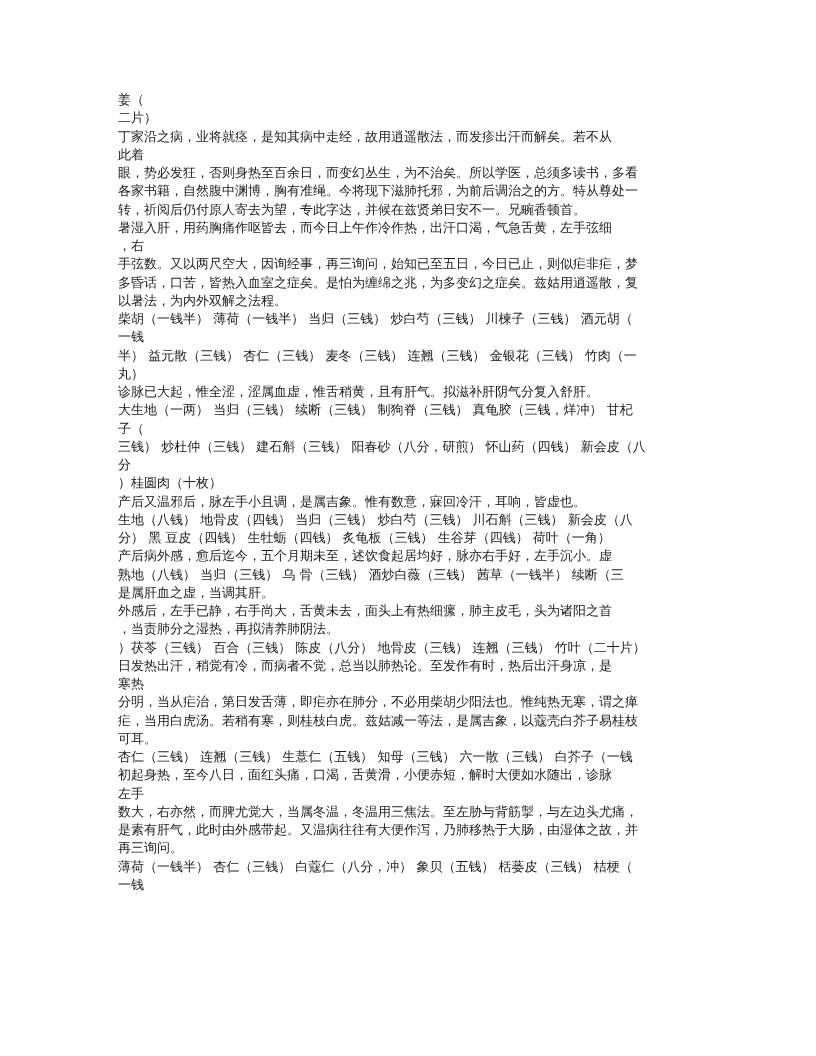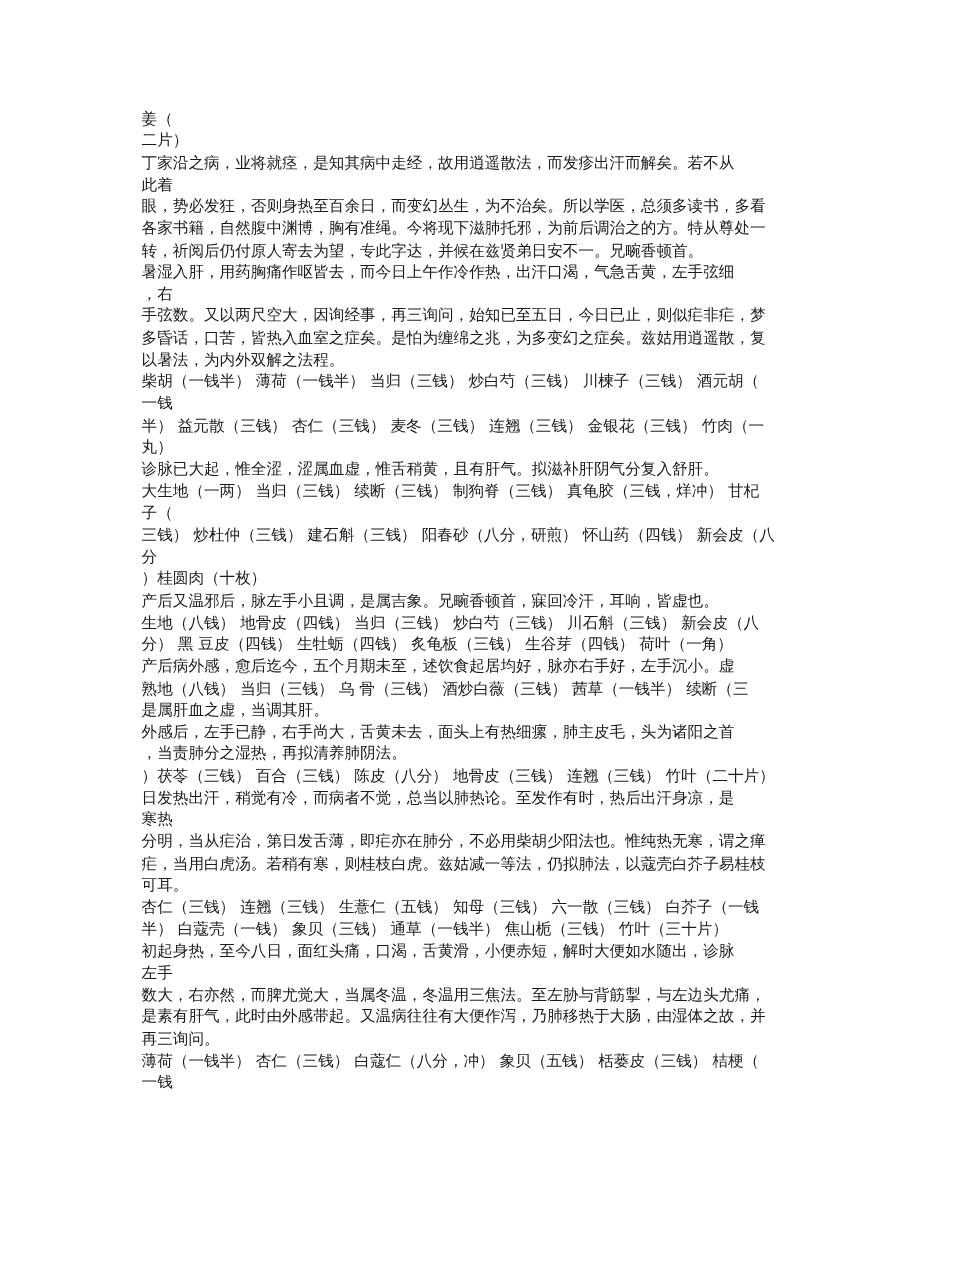--- a/index.html
+++ b/index.html
@@ -49,36 +49,35 @@
   <span class="line">柴胡（一钱半） 薄荷（一钱半） 当归（三钱） 炒白芍（三钱） 川楝子（三钱） 酒元胡（</span>
   <span class="line">一钱</span>
   <span class="line">半） 益元散（三钱） 杏仁（三钱） 麦冬（三钱） 连翘（三钱） 金银花（三钱） 竹肉（一</span>
   <span class="line">丸）</span>
   <span class="line">诊脉已大起，惟全涩，涩属血虚，惟舌稍黄，且有肝气。拟滋补肝阴气分复入舒肝。</span>
   <span class="line">大生地（一两） 当归（三钱） 续断（三钱） 制狗脊（三钱） 真龟胶（三钱，烊冲） 甘杞</span>
   <span class="line">子（</span>
   <span class="line">三钱） 炒杜仲（三钱） 建石斛（三钱） 阳春砂（八分，研煎） 怀山药（四钱） 新会皮（八</span>
   <span class="line">分</span>
   <span class="line">）桂圆肉（十枚）</span>
-  <span class="line">产后又温邪后，脉左手小且调，是属吉象。兄畹香顿首，寐回冷汗，耳响，皆虚也。</span>
+  <span class="line">产后又温邪后，脉左手小且调，是属吉象。惟有数意，寐回冷汗，耳响，皆虚也。</span>
   <span class="line">生地（八钱） 地骨皮（四钱） 当归（三钱） 炒白芍（三钱） 川石斛（三钱） 新会皮（八</span>
   <span class="line">分） 黑 豆皮（四钱） 生牡蛎（四钱） 炙龟板（三钱） 生谷芽（四钱） 荷叶（一角）</span>
   <span class="line">产后病外感，愈后迄今，五个月期未至，述饮食起居均好，脉亦右手好，左手沉小。虚</span>
   <span class="line">熟地（八钱） 当归（三钱） 乌 骨（三钱） 酒炒白薇（三钱） 茜草（一钱半） 续断（三</span>
   <span class="line">是属肝血之虚，当调其肝。</span>
   <span class="line">外感后，左手已静，右手尚大，舌黄未去，面头上有热细瘰，肺主皮毛，头为诸阳之首</span>
   <span class="line">，当责肺分之湿热，再拟清养肺阴法。</span>
   <span class="line">）茯苓（三钱） 百合（三钱） 陈皮（八分） 地骨皮（三钱） 连翘（三钱） 竹叶（二十片）</span>
   <span class="line">日发热出汗，稍觉有冷，而病者不觉，总当以肺热论。至发作有时，热后出汗身凉，是</span>
   <span class="line">寒热</span>
   <span class="line">分明，当从疟治，第日发舌薄，即疟亦在肺分，不必用柴胡少阳法也。惟纯热无寒，谓之瘅</span>
-  <span class="line">疟，当用白虎汤。若稍有寒，则桂枝白虎。兹姑减一等法，仍拟肺法，以蔻壳白芥子易桂枝</span>
+  <span class="line">疟，当用白虎汤。若稍有寒，则桂枝白虎。兹姑减一等法，是属吉象，以蔻壳白芥子易桂枝</span>
   <span class="line">可耳。</span>
   <span class="line">杏仁（三钱） 连翘（三钱） 生薏仁（五钱） 知母（三钱） 六一散（三钱） 白芥子（一钱</span>
-  <span class="line">半） 白蔻壳（一钱） 象贝（三钱） 通草（一钱半） 焦山栀（三钱） 竹叶（三十片）</span>
   <span class="line">初起身热，至今八日，面红头痛，口渴，舌黄滑，小便赤短，解时大便如水随出，诊脉</span>
   <span class="line">左手</span>
   <span class="line">数大，右亦然，而脾尤觉大，当属冬温，冬温用三焦法。至左胁与背筋掣，与左边头尤痛，</span>
   <span class="line">是素有肝气，此时由外感带起。又温病往往有大便作泻，乃肺移热于大肠，由湿体之故，并</span>
   <span class="line">再三询问。</span>
   <span class="line">薄荷（一钱半） 杏仁（三钱） 白蔻仁（八分，冲） 象贝（五钱） 栝蒌皮（三钱） 桔梗（</span>
   <span class="line">一钱</span>
 </div>
 
 </body></html>

